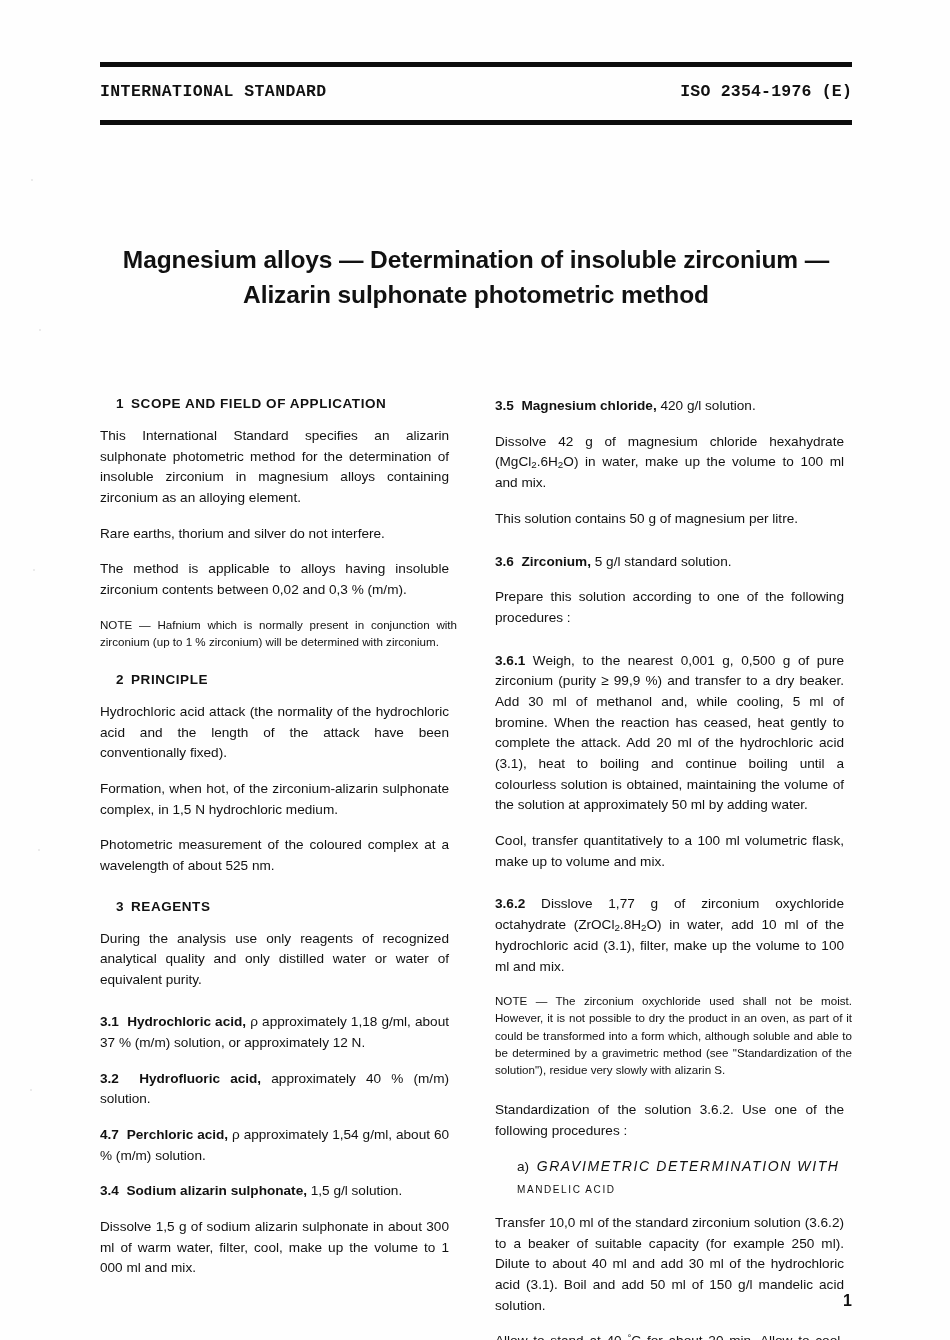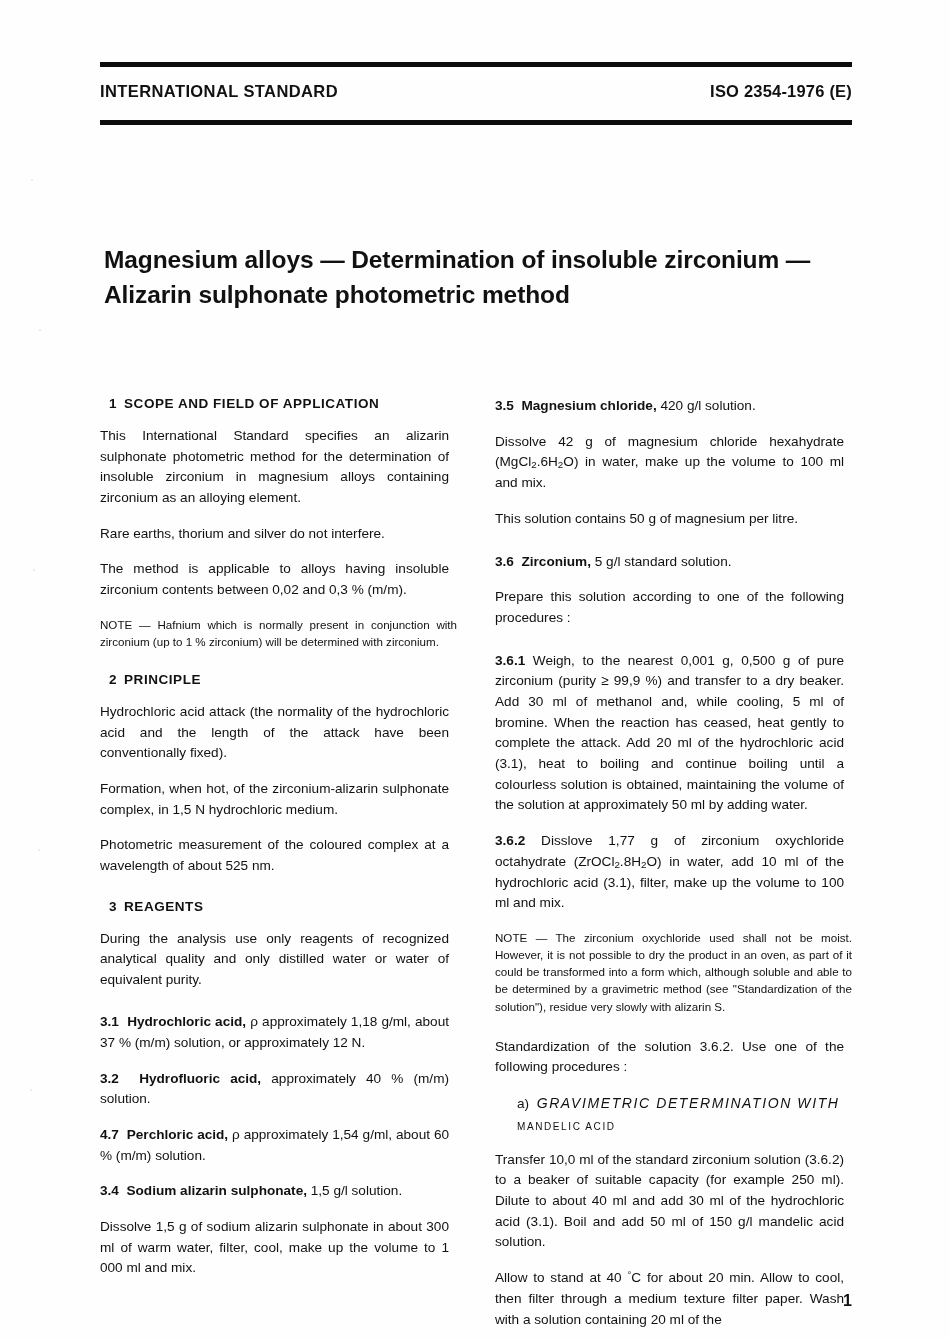--- a/index.html
+++ b/index.html
@@ -37,59 +37,61 @@
     width: 752px; height: 5px;
     background: #0d0d0d;
   }
   .header-row {
     position: absolute;
     left: 100px; top: 82px;
     width: 752px;
     display: flex;
     align-items: baseline;
     justify-content: space-between;
+    font-family: Liberation Mono, monospace;
   }
   .header-left {
     font-size: 16.5px;
     font-weight: bold;
     letter-spacing: 0.4px;
   }
   .header-right {
     font-size: 16.5px;
     font-weight: bold;
     letter-spacing: 0.2px;
   }
 
   
   .doc-title {
     position: absolute;
-    left: 104px; top: 243px;
+    left: 96px; top: 243px;
     width: 760px;
     font-size: 24.5px;
     font-weight: bold;
     line-height: 1.42;
     letter-spacing: -0.1px;
+    text-align: center;
   }
 
   
   .columns {
     position: absolute;
     left: 100px; top: 396px;
     width: 752px;
     display: flex;
     gap: 38px;
   }
   .col {
     width: 357px;
   }
 
   h2.sec {
     font-size: 13.5px;
     font-weight: bold;
-    margin: 0 0 15px 9px;
+    margin: 0 0 15px 16px;
     letter-spacing: 0.55px;
   }
   h2.sec .num { margin-right: 7px; }
 
   p {
     margin: 0 8px 15px 0;
     font-size: 13.6px;
     line-height: 1.52;
     text-align: justify;
     text-justify: inter-word;
@@ -209,20 +211,21 @@
       <p><span>Dissolve 42 g of magnesium chloride hexahydrate (MgCl</span><sub>2</sub><span>.6H</span><sub>2</sub><span>O) in water, make up the volume to 100 ml and mix.</span></p>
 
       <p class="gap-lg">This solution contains 50 g of magnesium per litre.</p>
 
       <p><span class="itemhead">3.6</span>&nbsp;&nbsp;<span class="itemhead">Zirconium,</span><span> 5 g/l standard solution.</span></p>
 
       <p class="gap-lg">Prepare this solution according to one of the following procedures :</p>
 
       <p><span class="itemhead">3.6.1</span><span> Weigh, to the nearest 0,001 g, 0,500 g of pure zirconium (purity ≥ 99,9 %) and transfer to a dry beaker. Add 30 ml of methanol and, while cooling, 5 ml of bromine. When the reaction has ceased, heat gently to complete the attack. Add 20 ml of the hydrochloric acid (3.1), heat to boiling and continue boiling until a colourless solution is obtained, maintaining the volume of the solution at approximately 50 ml by adding water.</span></p>
 
+      <p class="gap-lg">Cool, transfer quantitatively to a 100 ml volumetric flask, make up to volume and mix.</p>
 
       <p><span class="itemhead">3.6.2</span><span> Disslove 1,77 g of zirconium oxychloride octahydrate (ZrOCl</span><sub>2</sub><span>.8H</span><sub>2</sub><span>O) in water, add 10 ml of the hydrochloric acid (3.1), filter, make up the volume to 100 ml and mix.</span></p>
 
       <p class="note gap-lg"><span>NOTE — The zirconium oxychloride used shall not be moist. However, it is not possible to dry the product in an oven, as part of it could be transformed into a form which, although soluble and able to be determined by a gravimetric method (see </span><span class="ital">"Standardization of the solution"</span><span>), residue very slowly with alizarin S.</span></p>
 
       <p><span class="ital">Standardization of the solution</span><span> 3.6.2. Use one of the following procedures :</span></p>
 
       <div class="indent-block">
         <p><span>a)</span>&nbsp;&nbsp;<span class="smallcaps sc-first">GRAVIMETRIC DETERMINATION WITH</span></p>
         <p class="smallcaps">MANDELIC ACID</p>

